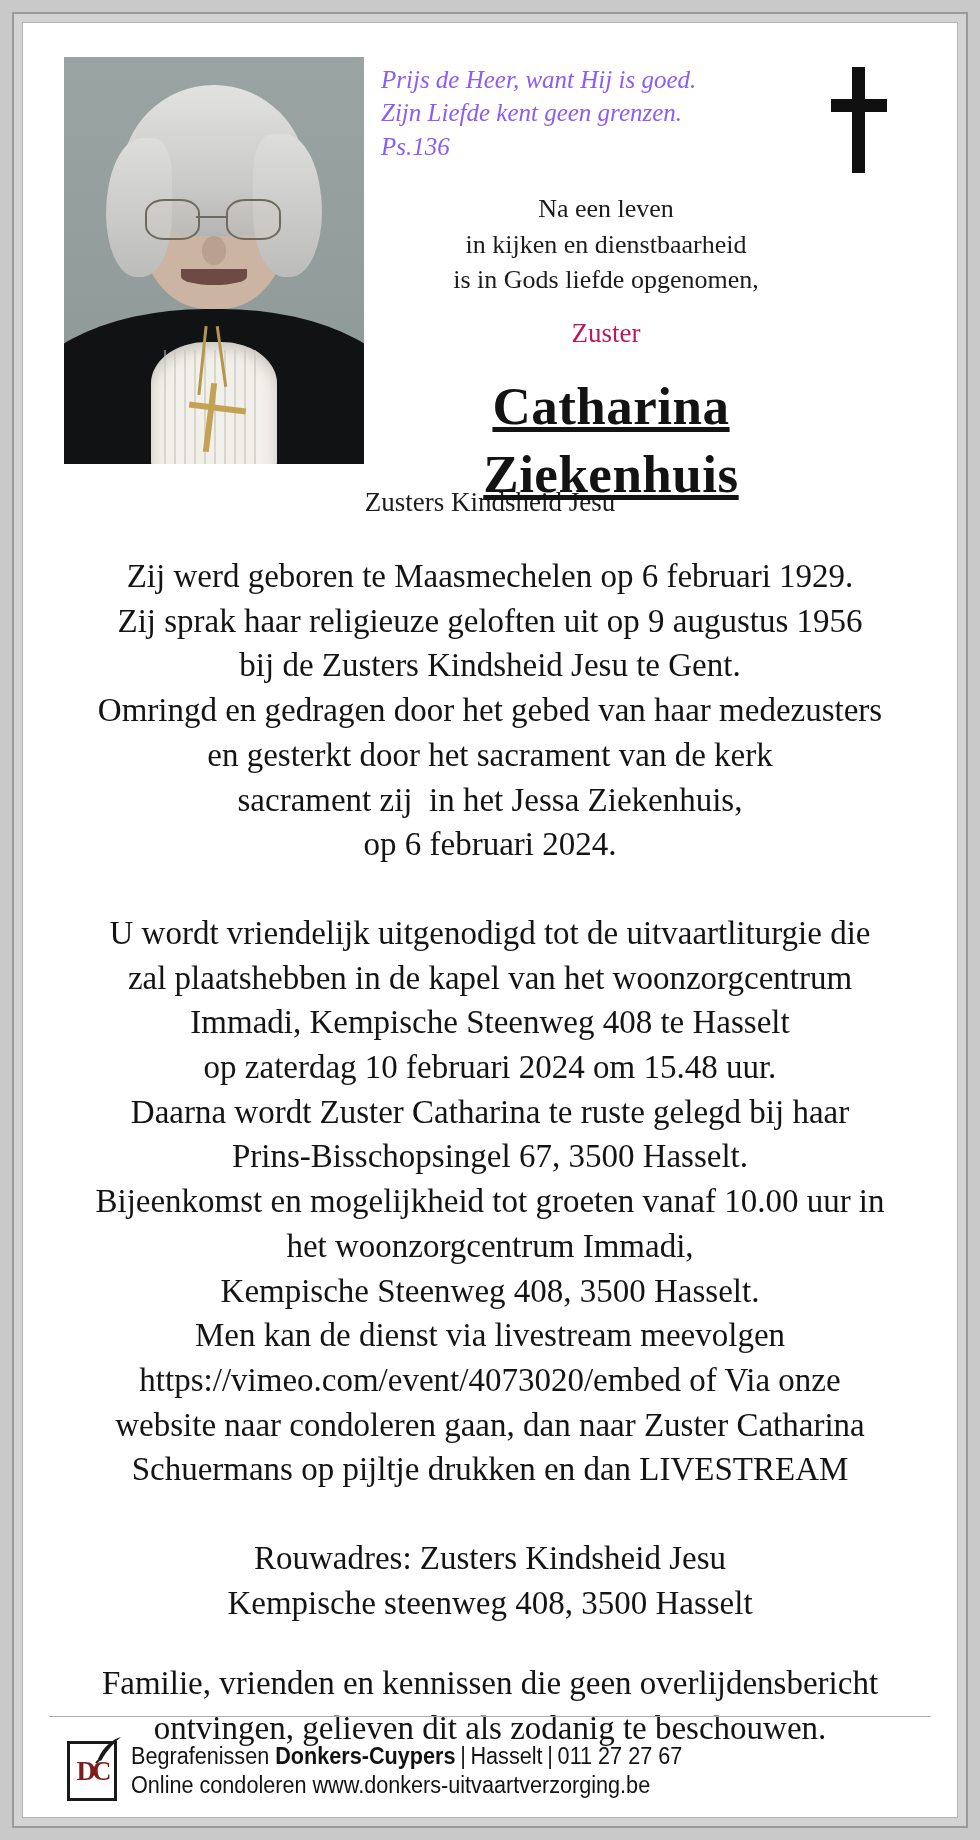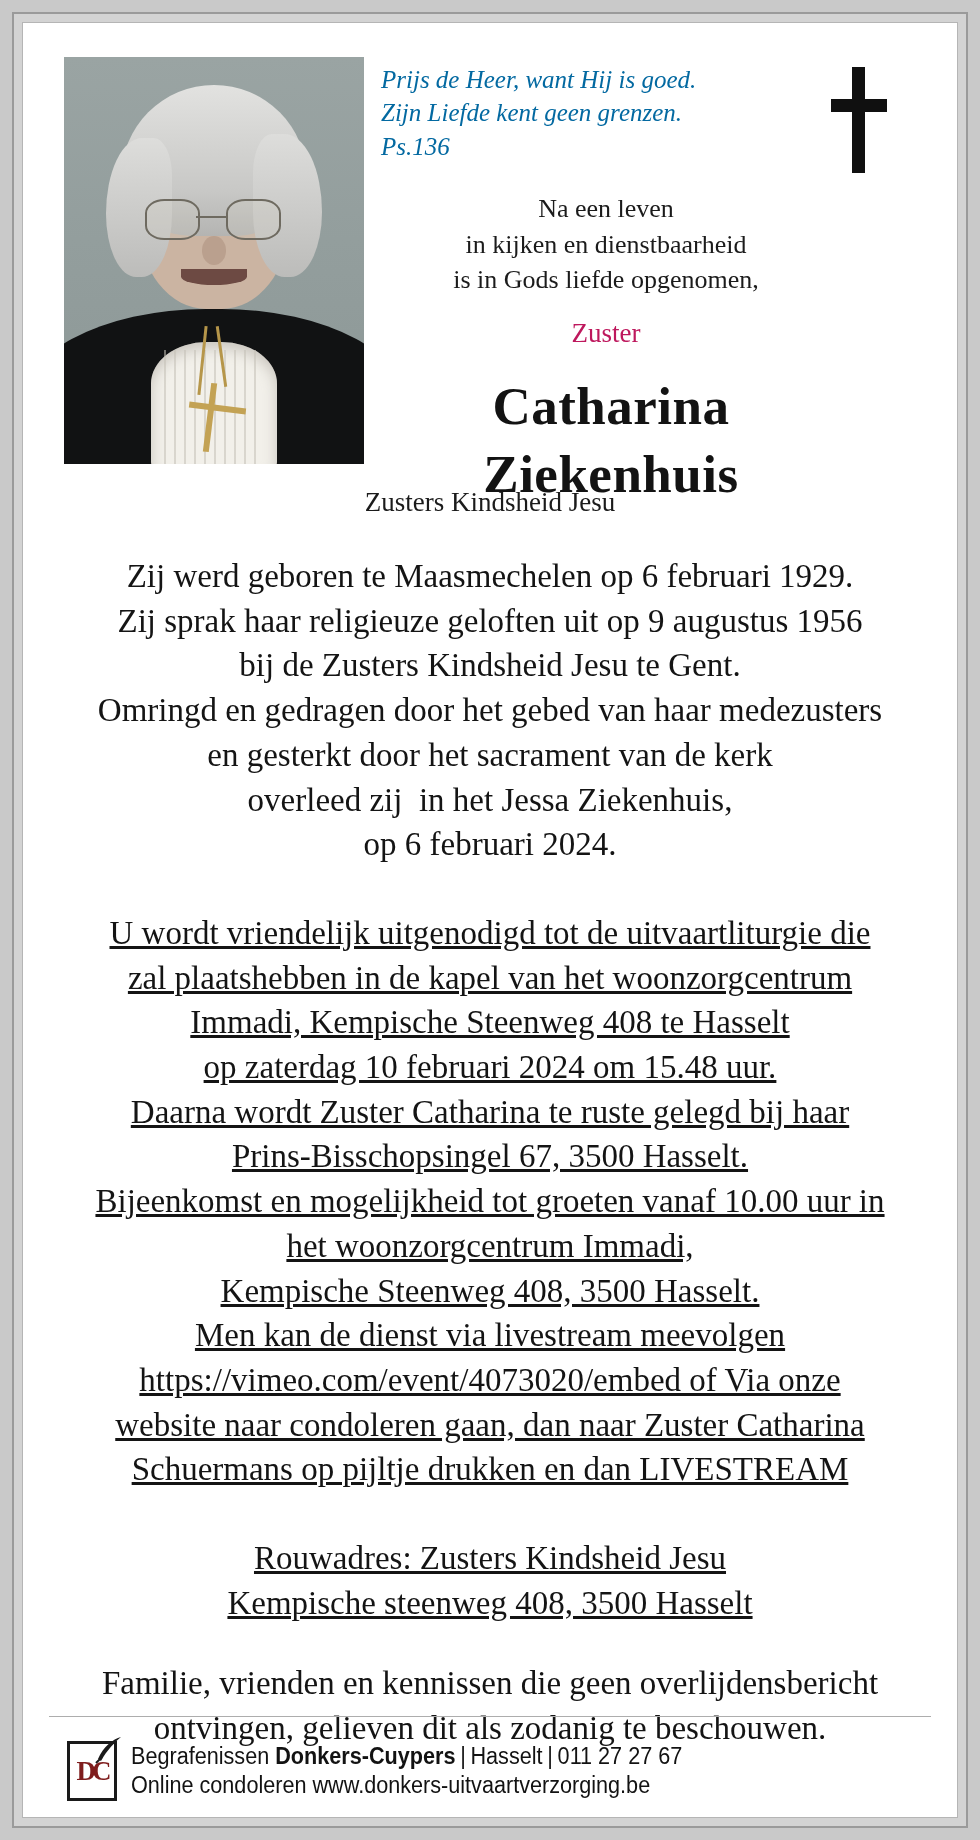--- a/index.html
+++ b/index.html
@@ -206,21 +206,21 @@
   }
 
   .scripture {
     position: absolute;
     left: 332px;
     top: 20px;
     width: 420px;
     font-style: italic;
     font-size: 25px;
     line-height: 1.33;
-    color: #0369a1;
+    color: #8b5cf6;
   }
   .scripture div { white-space: nowrap; }
 
   .cross {
     position: absolute;
     right: 44px;
     top: 24px;
     width: 56px;
     height: 106px;
   }
@@ -266,40 +266,41 @@
     position: absolute;
     left: 332px;
     top: 330px;
     width: 460px;
     text-align: center;
     color: #131313;
     font-weight: bold;
     font-size: 53px;
     line-height: 1.28;
     letter-spacing: 0.5px;
+    text-decoration: underline;
   }
 
   
   .order {
     text-align: center;
     font-size: 27px;
     color: #1b1b1b;
     margin-top: 14px;
   }
 
   .para {
     text-align: center;
     font-size: 33px;
     line-height: 1.355;
     color: #141414;
     margin-top: 36px;
   }
   .para div { white-space: pre; }
 
-  .gap-lg { margin-top: 44px; text-decoration: underline; }
+  .gap-lg { margin-top: 44px; }
 
   
   .footer-rule {
     position: absolute;
     left: 26px;
     right: 26px;
     bottom: 100px;
     height: 1px;
     background: #adadad;
   }
@@ -407,21 +408,21 @@
       </div>
 
       <div class="order">Zusters Kindsheid Jesu</div>
 
       <div class="para">
         <div>Zij werd geboren te Maasmechelen op 6 februari 1929.</div>
         <div>Zij sprak haar religieuze geloften uit op 9 augustus 1956</div>
         <div>bij de Zusters Kindsheid Jesu te Gent.</div>
         <div>Omringd en gedragen door het gebed van haar medezusters</div>
         <div>en gesterkt door het sacrament van de kerk</div>
-        <div>overleed zij  in het Jessa Ziekenhuis,</div>
+        <div>sacrament zij  in het Jessa Ziekenhuis,</div>
         <div>op 6 februari 2024.</div>
       </div>
 
       <div class="para gap-lg">
         <div>U wordt vriendelijk uitgenodigd tot de uitvaartliturgie die</div>
         <div>zal plaatshebben in de kapel van het woonzorgcentrum</div>
         <div>Immadi, Kempische Steenweg 408 te Hasselt</div>
         <div>op zaterdag 10 februari 2024 om 15.48 uur.</div>
         <div>Daarna wordt Zuster Catharina te ruste gelegd bij haar</div>
         <div>Prins-Bisschopsingel 67, 3500 Hasselt.</div>

